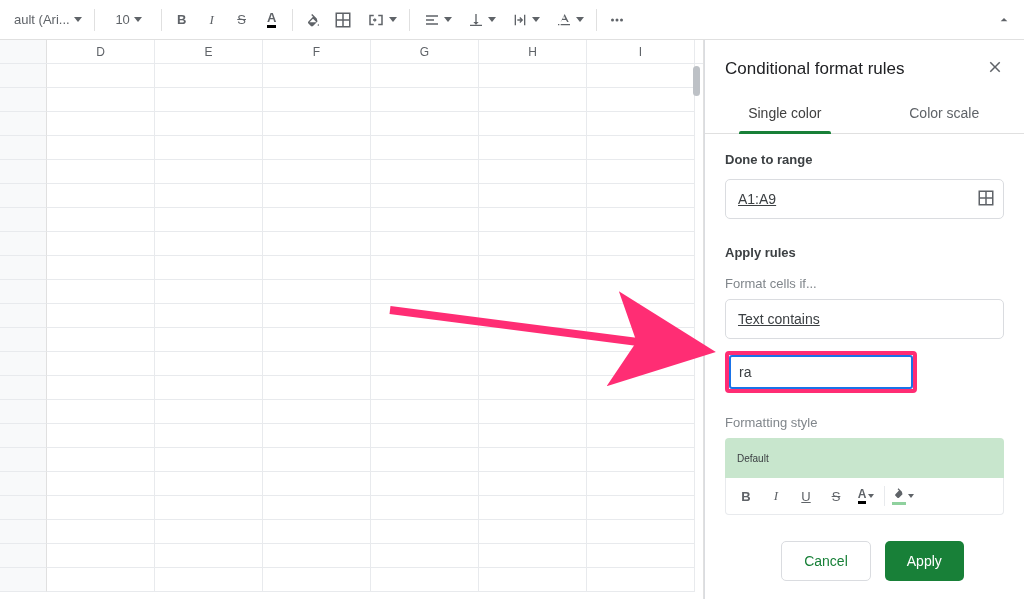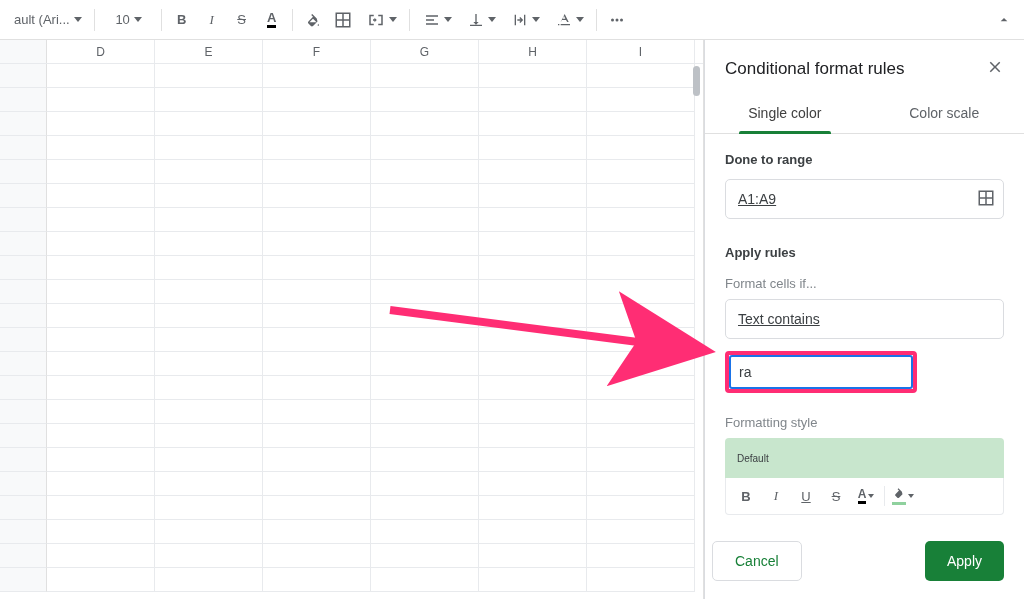--- a/index.html
+++ b/index.html
@@ -200,22 +200,22 @@
     display: flex; align-items: center; justify-content: center;
     color: #5f6368; cursor: pointer; border-radius: 3px;
   }
   .style-bar .sb .mini-caret {
     width: 0; height: 0;
     border-left: 3px solid transparent; border-right: 3px solid transparent;
     border-top: 4px solid #5f6368;
     margin-left: 2px;
   }
   .panel-footer {
-    display: flex; justify-content: space-between; gap: 14px;
-    padding: 14px 20px 18px 7px;
+    display: flex; justify-content: center; gap: 14px;
+    padding: 14px 20px 18px 36px;
   }
   .btn {
     height: 40px;
     padding: 0 22px;
     border-radius: 5px;
     font-size: 14px; font-weight: 500;
     display: flex; align-items: center; justify-content: center;
     cursor: pointer;
     border: none;
     font-family: inherit;

